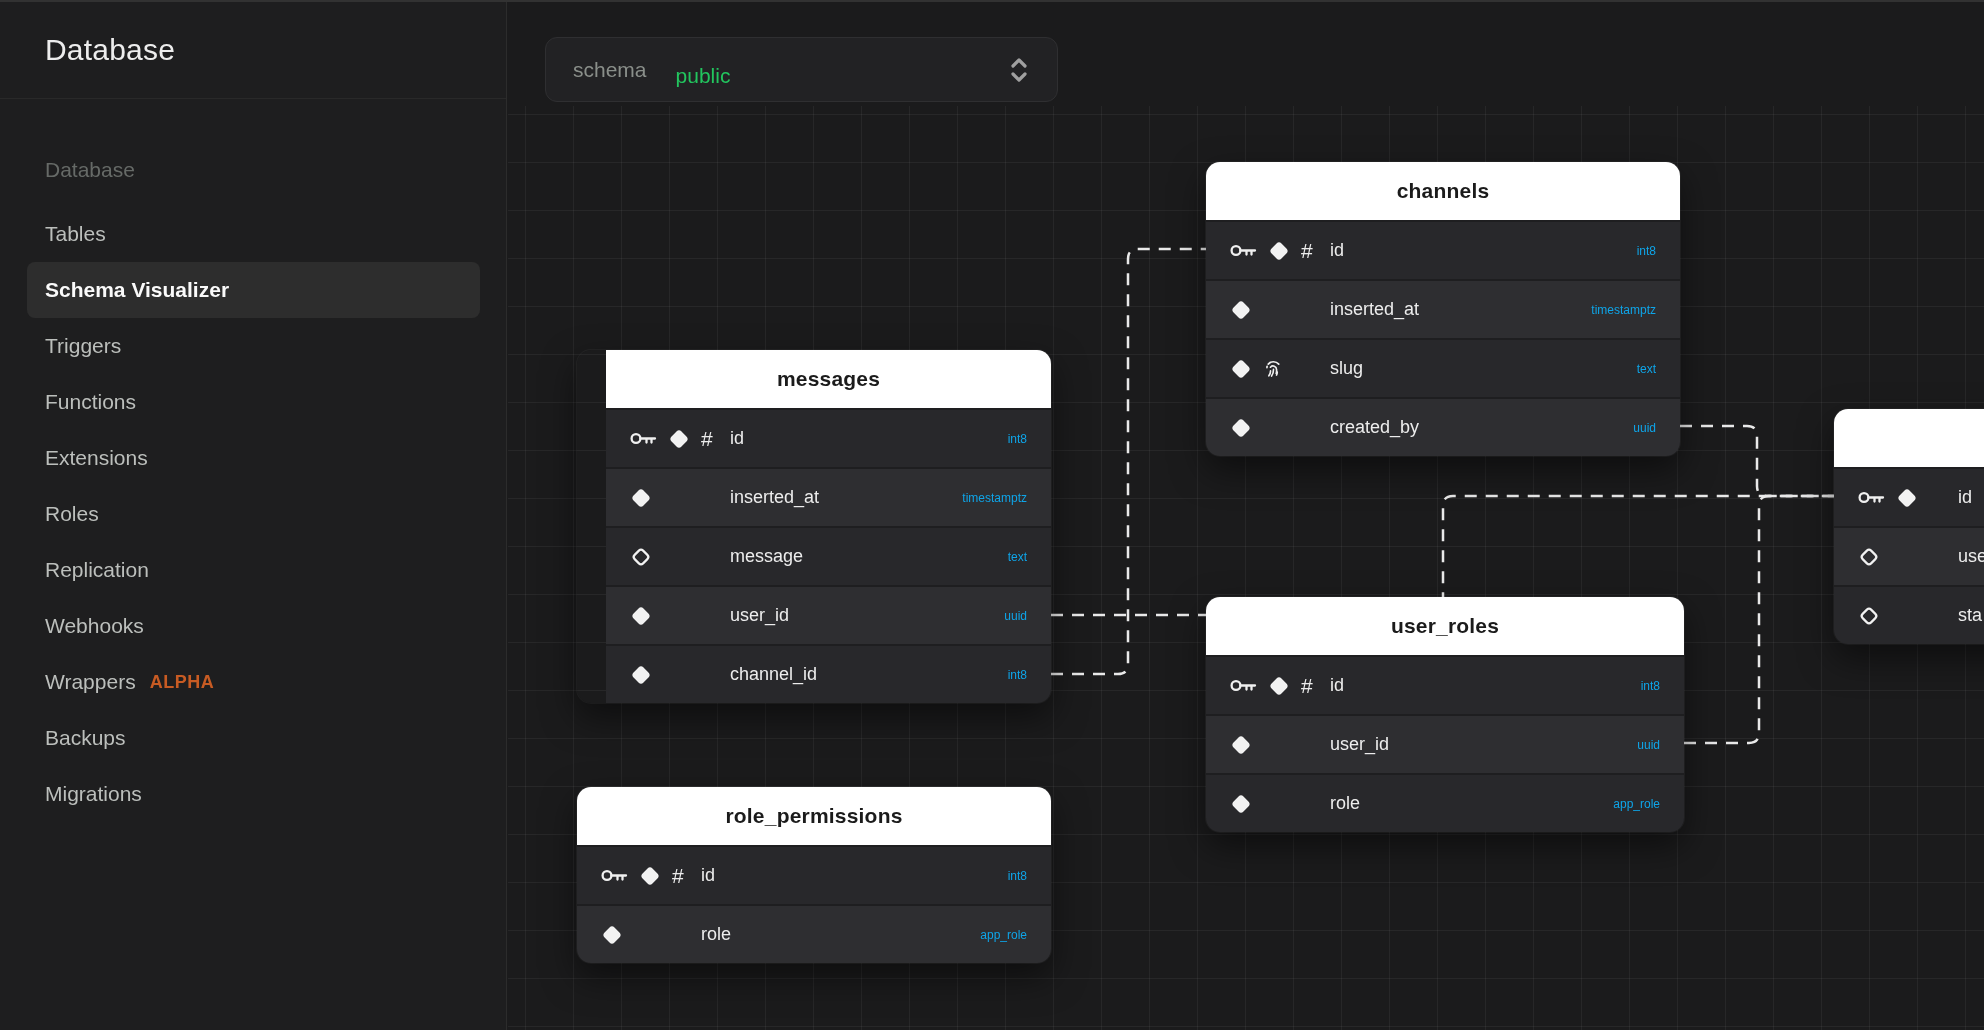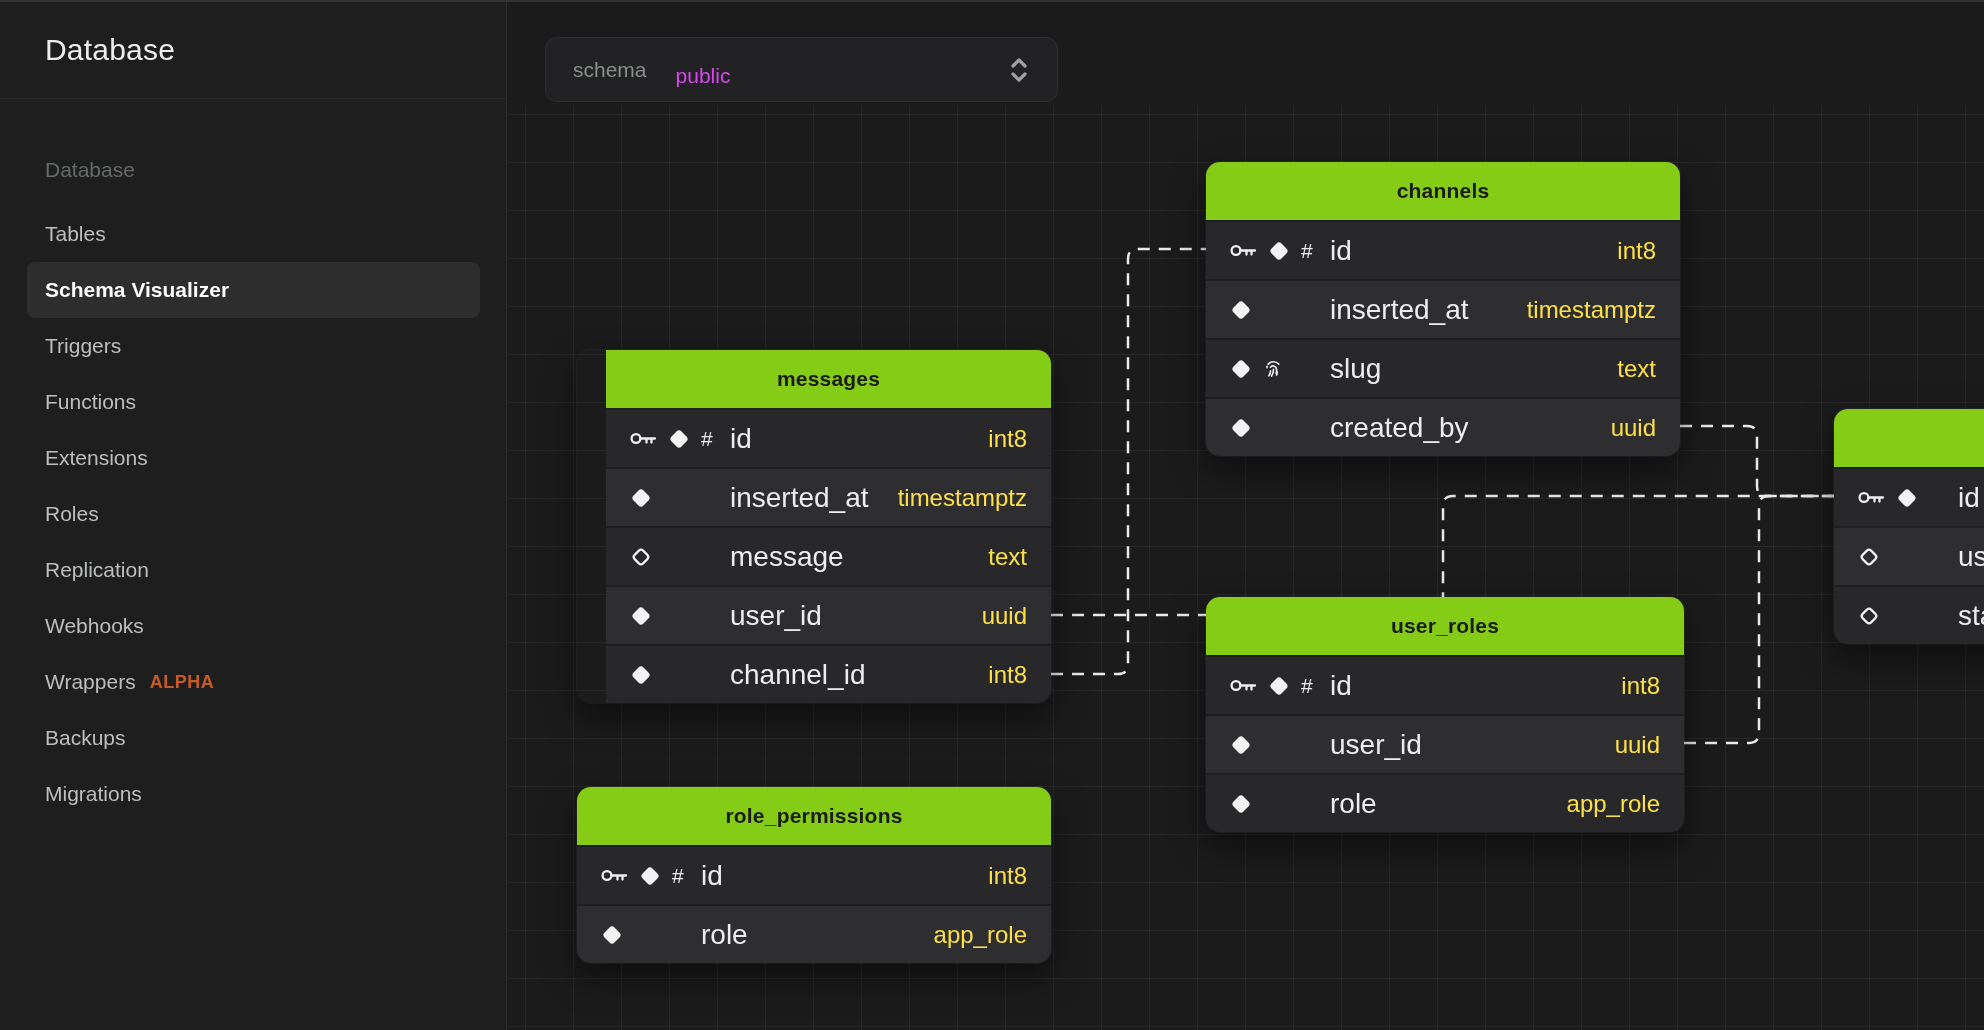--- a/index.html
+++ b/index.html
@@ -28,41 +28,41 @@
           background-image:
             repeating-linear-gradient(to right, rgba(255,255,255,0.05) 0 1px, transparent 1px 48px),
             repeating-linear-gradient(to bottom, rgba(255,255,255,0.05) 0 1px, transparent 1px 48px);
           background-position:17px 8px; }
 
   
   #schema-select { position:absolute; left:37px; top:35px; width:513px; height:65px;
                    background:#222224; border:1px solid #2f2f31; border-radius:12px;
                    display:flex; align-items:center; padding:0 27px; cursor:pointer; }
   #schema-label { font-size:21px; color:#8a8f8a; }
-  #schema-value { font-size:21px; color:#d946ef; margin-left:29px; font-weight:500;margin-top:12px; }
+  #schema-value { font-size:21px; color:#22c55e; margin-left:29px; font-weight:500;margin-top:12px; }
   #schema-chevrons { margin-left:auto; display:flex; }
 
   
   #edges { position:absolute; left:0; top:0; z-index:1; }
   .edge { fill:none; stroke:#e9e9e9; stroke-width:2.5; stroke-dasharray:12 9; }
 
   
   .table-node { position:absolute; z-index:2; border-radius:14px; overflow:hidden;
                 box-shadow:0 0 0 1px rgba(255,255,255,0.045), 0 14px 34px rgba(0,0,0,0.5); }
-  .table-header { height:58px; background:#84cc16; display:flex; align-items:center;
+  .table-header { height:58px; background:#ffffff; display:flex; align-items:center;
                   justify-content:center; }
   .table-title { font-size:21px; font-weight:700; color:#1b1b1b; letter-spacing:.2px; }
   .table-row { height:59px; display:flex; align-items:center; padding:0 24px;
                border-top:2px solid #1e1e20; }
   .table-row:first-of-type { border-top:none; }
   .row-a { background:#28282b; }
   .row-b { background:#2e2e31; }
   .icon-zone { width:100px; flex:0 0 auto; display:flex; align-items:center; gap:11px; }
-  .col-name { font-size:28px; color:#ededed; }
-  .col-type { margin-left:auto; font-size:24px; color:#fde047; }
+  .col-name { font-size:18px; color:#ededed; }
+  .col-type { margin-left:auto; font-size:12px; color:#0ea5e9; }
   .hash-glyph { font-size:21px; color:#ececec; font-weight:500; line-height:1; }
   .icon-svg { display:block; }
 </style>
 </head>
 <body>
 
 <div id="app">
 
   <div id="sidebar">
     <div id="sidebar-header">

